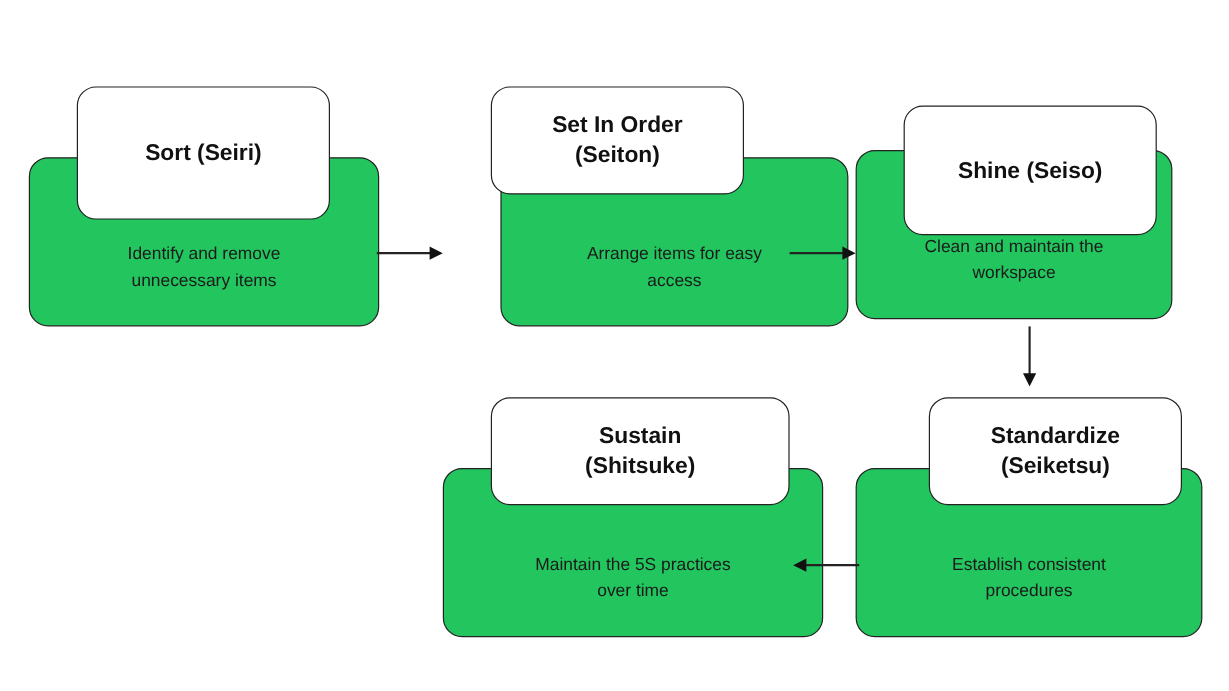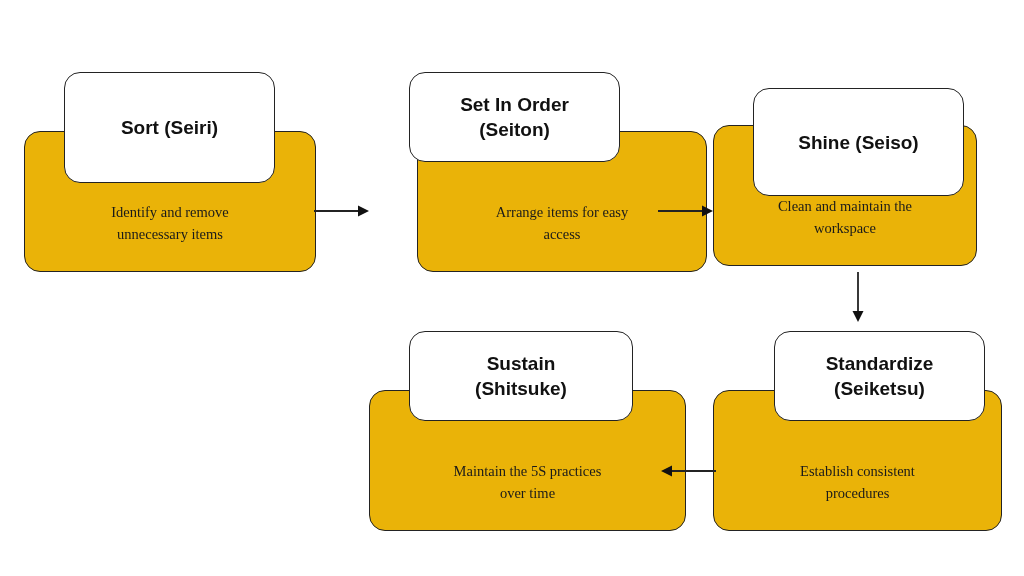--- a/index.html
+++ b/index.html
@@ -19,29 +19,28 @@
     width: 1024px;
     height: 576px;
     background: #ffffff;
   }
   .node {
     position: absolute;
   }
   .node-body {
     position: absolute;
     box-sizing: border-box;
-    background: #eab308;
+    background: #22c55e;
     border: 1.6px solid #232323;
     border-radius: 16px;
     display: flex;
     align-items: center;
     justify-content: center;
     text-align: center;
     z-index: 1;
-    font-family: Liberation Serif, serif;
   }
   .node-body-text {
     font-size: 14.5px;
     line-height: 22px;
     color: #1a1a1a;
     padding: 0 14px;
     white-space: pre-line;
     margin-top: 42px;
   }
   .node-header {
@@ -118,21 +117,21 @@
       <div class="node-header-text">Standardize
 (Seiketsu)</div>
     </div>
   </div>
 
   <div class="node">
     <div class="node-body" style="left:369px; top:390px; width:317px; height:141px;">
       <div class="node-body-text">Maintain the 5S practices
 over time</div>
     </div>
-    <div class="node-header" style="left:409px; top:331px; width:224px; height:90px;">
+    <div class="node-header" style="left:409px; top:331px; width:249px; height:90px;">
       <div class="node-header-text">Sustain
 (Shitsuke)</div>
     </div>
   </div>
 
   <div class="connector" style="left:312px; top:198px; width:62px; height:26px;">
     <svg width="62" height="26" viewBox="0 0 62 26">
       <line x1="2" y1="13" x2="48" y2="13" stroke="#232323" stroke-width="1.8"></line>
       <polygon points="46,7.5 57,13 46,18.5" fill="#111111"></polygon>
     </svg>

